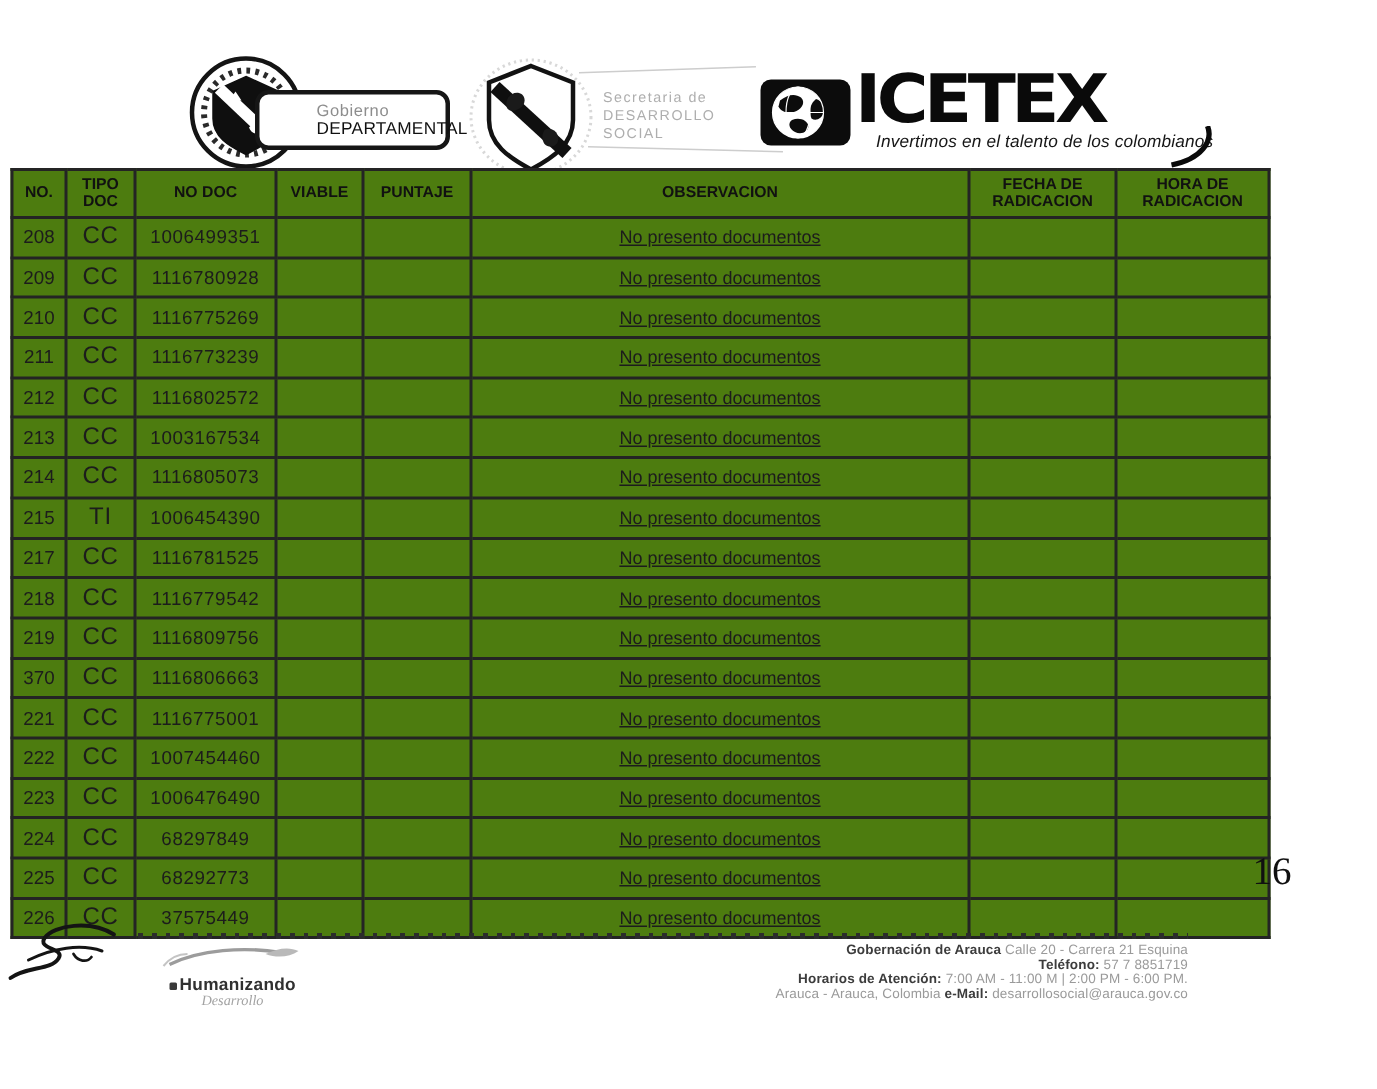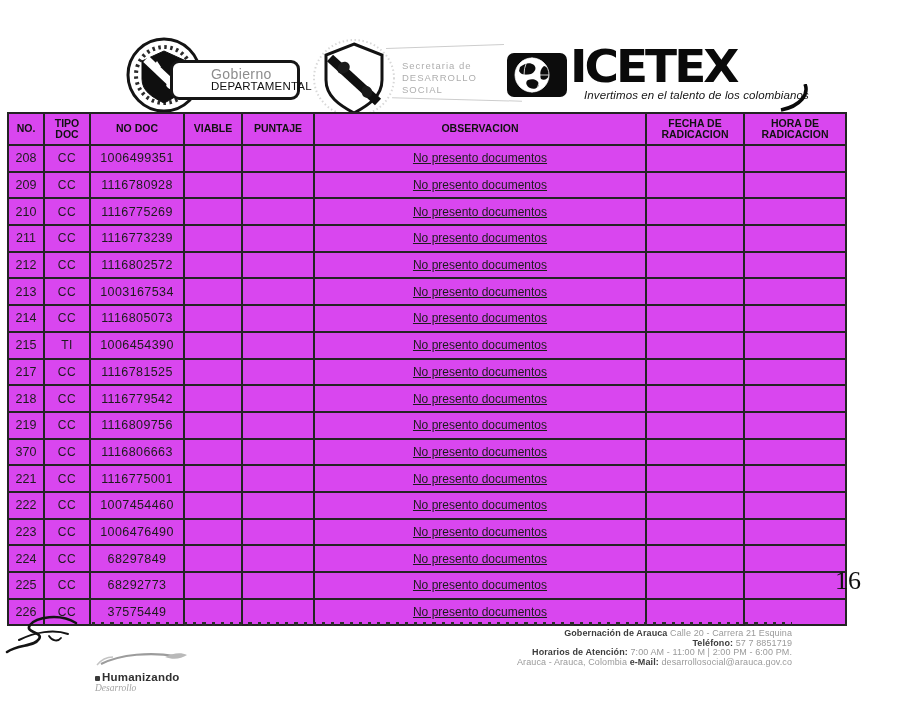--- a/index.html
+++ b/index.html
@@ -8,21 +8,21 @@
     font-family:"Liberation Sans",sans-serif;overflow:hidden;
   }
   
   .seal{position:absolute;left:126px;top:37px;}
   .gob-box{
     position:absolute;left:170px;top:60px;width:130px;height:40px;
     border:3px solid #161616;border-radius:9px;background:#fff;
     display:flex;flex-direction:column;justify-content:center;
     padding-left:38px;box-sizing:border-box;
   }
-  .gob-top{font-size:14px;color:#8d8d8d;letter-spacing:.4px;line-height:12px;}
+  .gob-top{font-size:11px;color:#8d8d8d;letter-spacing:.4px;line-height:12px;}
   .gob-bottom{font-size:11.5px;font-weight:400;color:#101010;letter-spacing:.2px;line-height:13px;}
   .shield2{position:absolute;left:312px;top:38px;}
   .sec-text{
     position:absolute;left:402px;top:60px;font-size:9.5px;line-height:12px;
     color:#aeaeae;letter-spacing:1px;
   }
   .sec-sq-top{position:absolute;left:386px;top:46px;width:118px;height:1px;background:#cdcdcd;transform:rotate(-2deg);}
   .sec-sq-bottom{position:absolute;left:392px;top:99px;width:130px;height:1px;background:#cdcdcd;transform:rotate(1.5deg);}
   .icetex-globe{position:absolute;left:506px;top:52px;}
   .icetex-word{
@@ -31,47 +31,47 @@
     transform:scaleY(.95);transform-origin:top left;
   }
   .icetex-tag{
     position:absolute;left:584px;top:89px;font-size:11.5px;font-style:italic;
     color:#161616;letter-spacing:.1px;
   }
   .icetex-tail{position:absolute;left:779px;top:84px;}
   
   table.doc{
     position:absolute;left:7px;top:112px;width:838px;
-    border-collapse:collapse;table-layout:fixed;background:#d946ef;
+    border-collapse:collapse;table-layout:fixed;background:#4d7c0f;
   }
   table.doc,table.doc th,table.doc td{border:2px solid #242424;}
   table.doc th{
     height:30px;font-size:10.5px;line-height:11.5px;font-weight:700;color:#111;
     white-space:pre-line;text-align:center;vertical-align:middle;padding:0;
   }
   table.doc td{
     height:24.7px;text-align:center;vertical-align:middle;color:#1c1c1c;
     padding:0;overflow:hidden;
   }
   td.c-no{font-size:12.5px;}
-  td.c-tipo{font-size:12px;letter-spacing:.5px;margin-left:45px;}
+  td.c-tipo{font-size:16px;letter-spacing:.5px;margin-left:45px;}
   td.c-doc{font-size:12.5px;letter-spacing:.4px;margin-left:47px;}
   td.c-obs{font-size:12px;text-decoration:underline;}
   
   .page-num{
     position:absolute;left:835px;top:566px;font-family:"Liberation Serif",serif;
     font-size:26px;color:#101010;
   }
   
   .signature{position:absolute;left:2px;top:611px;}
   .dotline{
     position:absolute;left:92px;top:622px;width:700px;height:3.5px;
     background:repeating-linear-gradient(90deg,#2c2c2c 0 3.2px,transparent 3.2px 9.2px);
   }
-  .humanizando{position:absolute;left:95px;top:652px;width:120px;}
+  .humanizando{position:absolute;left:95px;top:631px;width:120px;text-align:center;}
   .hum-name{font-size:11.5px;font-weight:700;color:#303030;letter-spacing:.2px;line-height:12px;}
   .hum-mark{display:inline-block;width:5px;height:5px;background:#3a3a3a;margin-right:2px;border-radius:1px;}
   .hum-sub{font-family:"Liberation Serif",serif;font-style:italic;font-size:9.5px;color:#a3a3a3;line-height:10px;}
   .contact{
     position:absolute;right:126px;top:629px;width:430px;text-align:right;
     font-size:9px;line-height:9.6px;color:#9a9a9a;letter-spacing:.1px;
   }
   .contact b{color:#3c3c3c;font-weight:700;}
 </style>
 </head>

